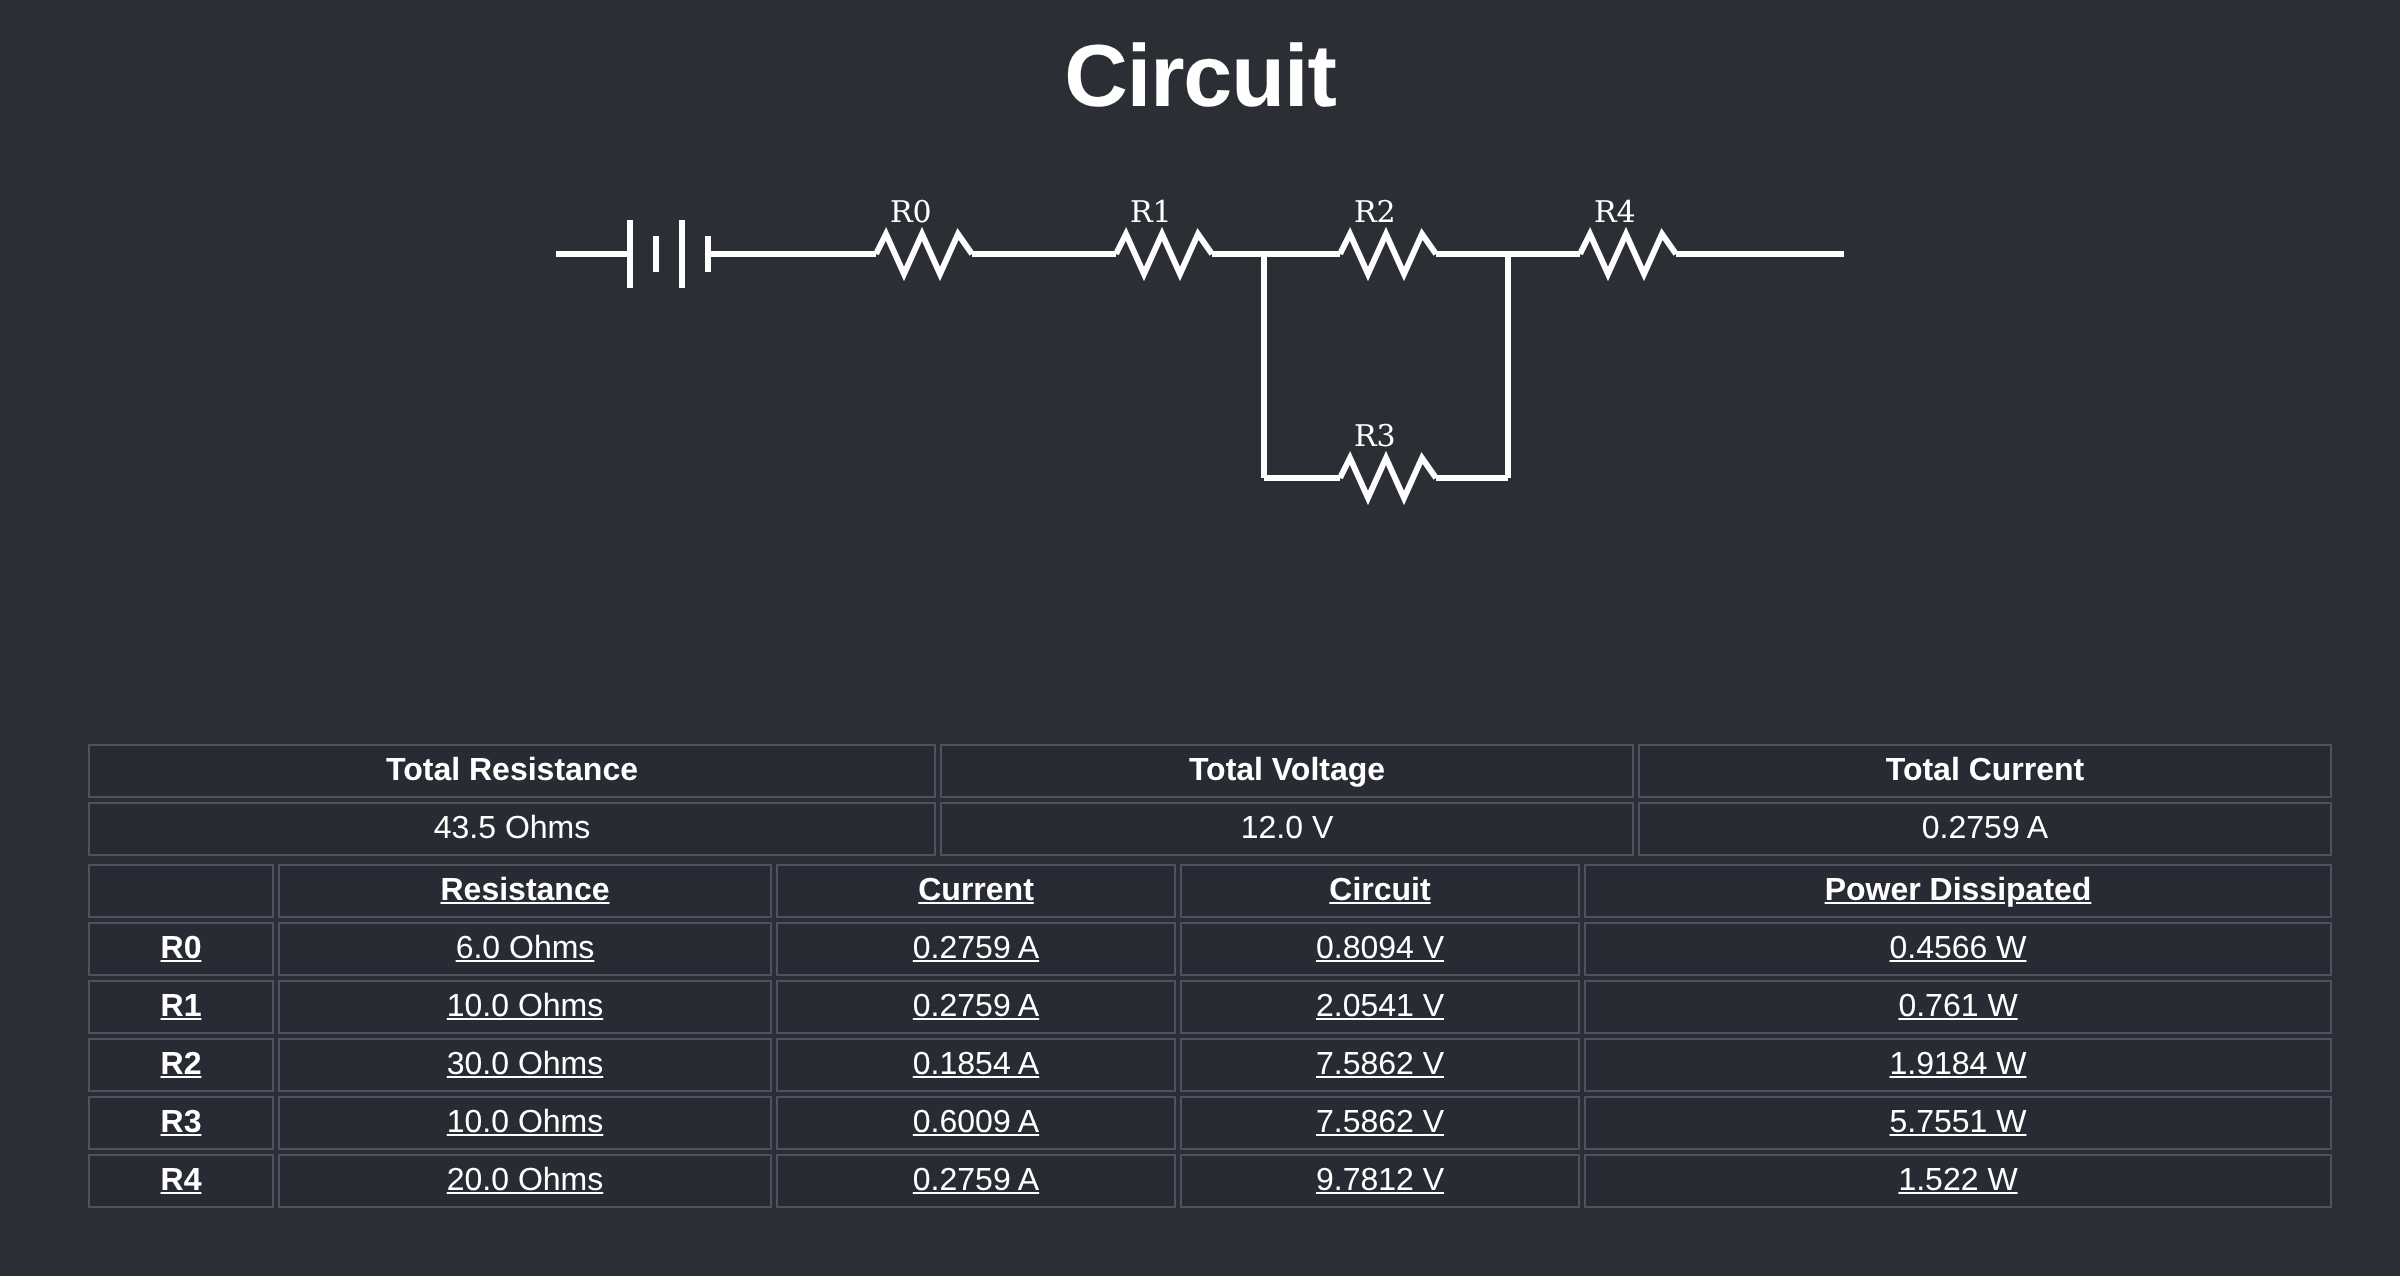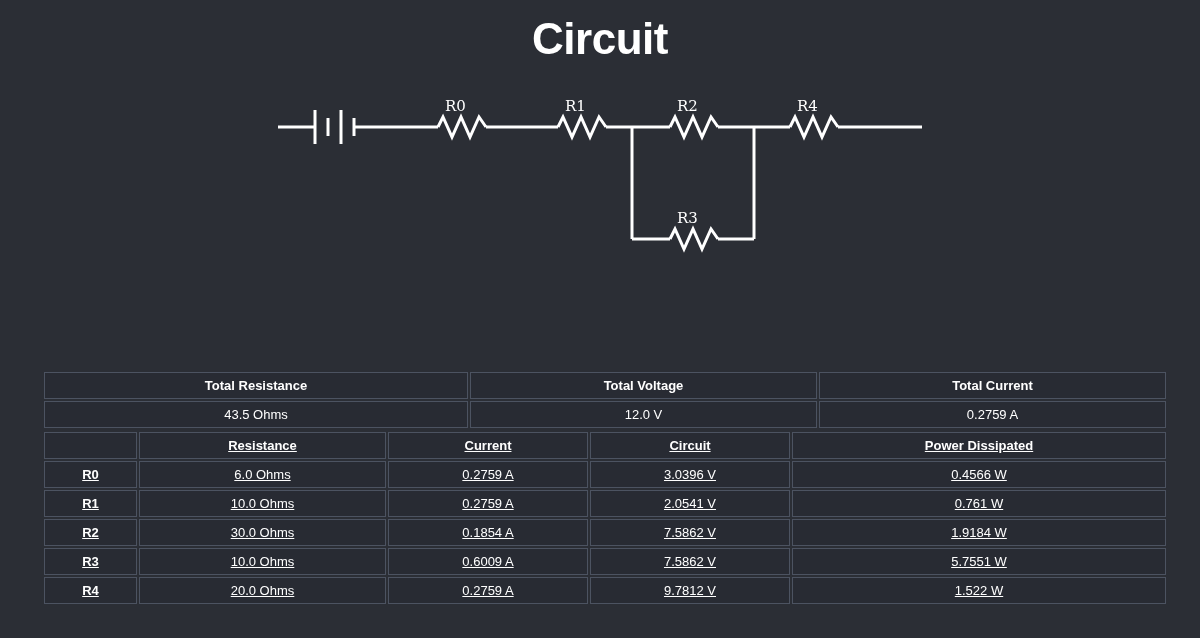--- a/index.html
+++ b/index.html
@@ -53,21 +53,21 @@
     font-size: 15px;
     fill: #ffffff;
   }
 
   
   .tbl {
     position: absolute;
     border-collapse: separate;
     border-spacing: 2px;
     table-layout: fixed;
-    font-size: 13px;
+    font-size: 16px;
   }
   .tbl td, .tbl th {
     background: #282b33;
     border: 1px solid #4c5361;
     height: 25px;
     padding: 0 4px;
     text-align: center;
     vertical-align: middle;
     font-weight: normal;
     color: #ffffff;
@@ -182,21 +182,21 @@
         <th>Current</th>
         <th>Circuit</th>
         <th>Power Dissipated</th>
       </tr>
     </thead>
     <tbody>
       <tr>
         <td class="rowhead">R0</td>
         <td>6.0 Ohms</td>
         <td>0.2759 A</td>
-        <td>3.0396 V</td>
+        <td>0.8094 V</td>
         <td>0.4566 W</td>
       </tr>
       <tr>
         <td class="rowhead">R1</td>
         <td>10.0 Ohms</td>
         <td>0.2759 A</td>
         <td>2.0541 V</td>
         <td>0.761 W</td>
       </tr>
       <tr>

